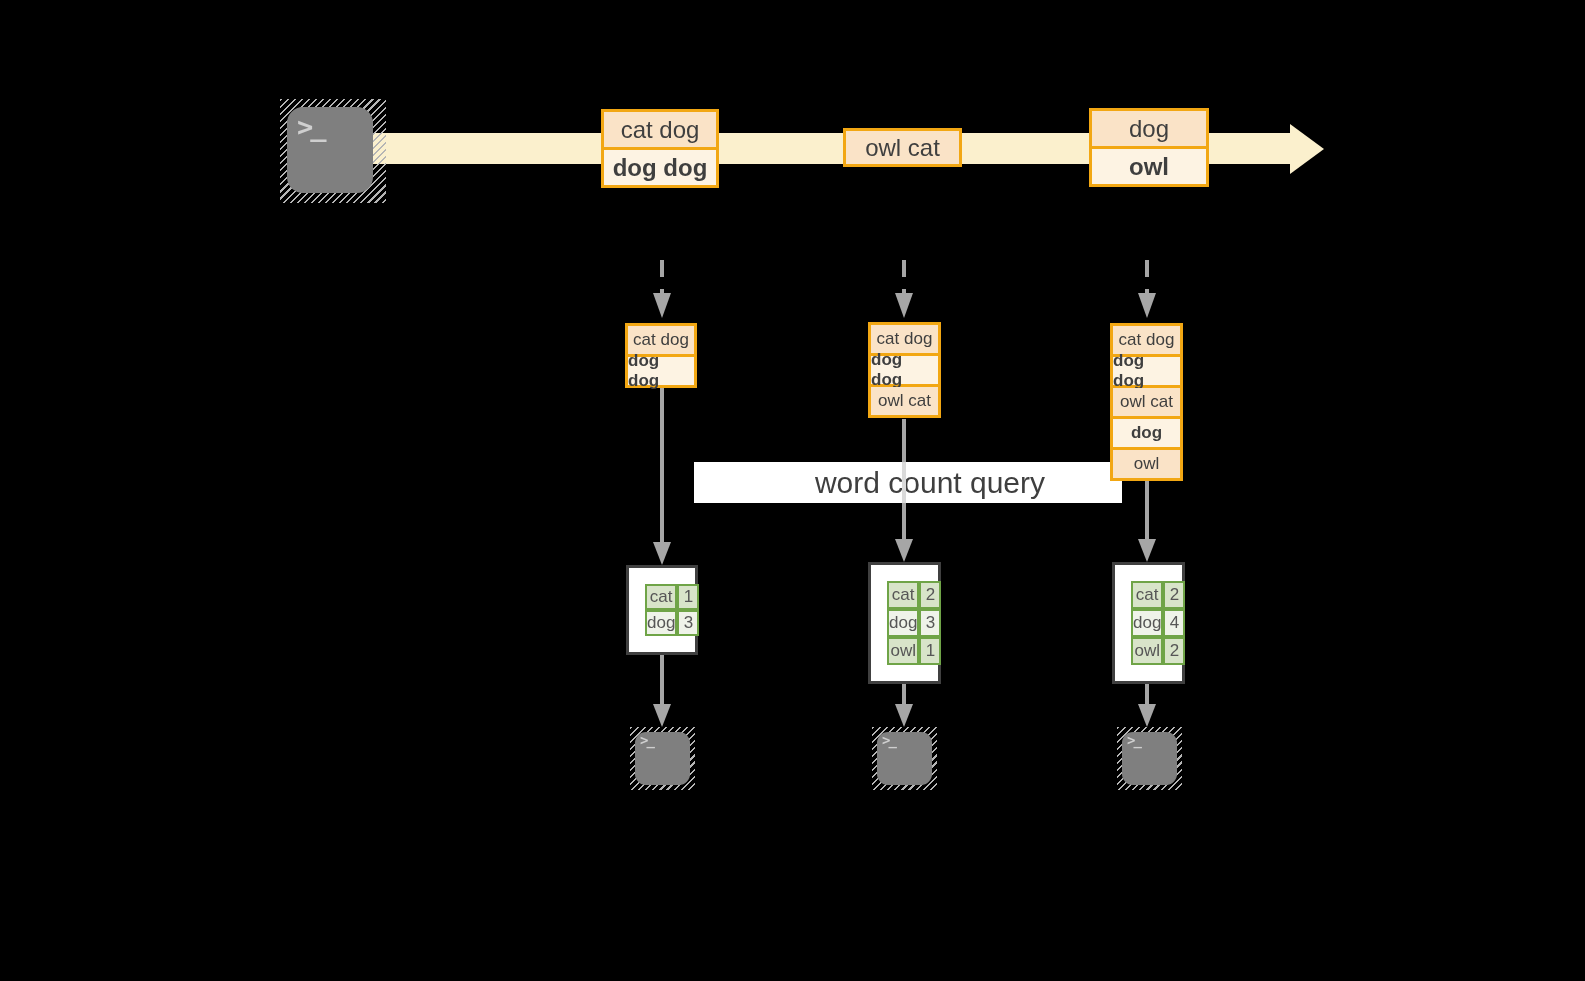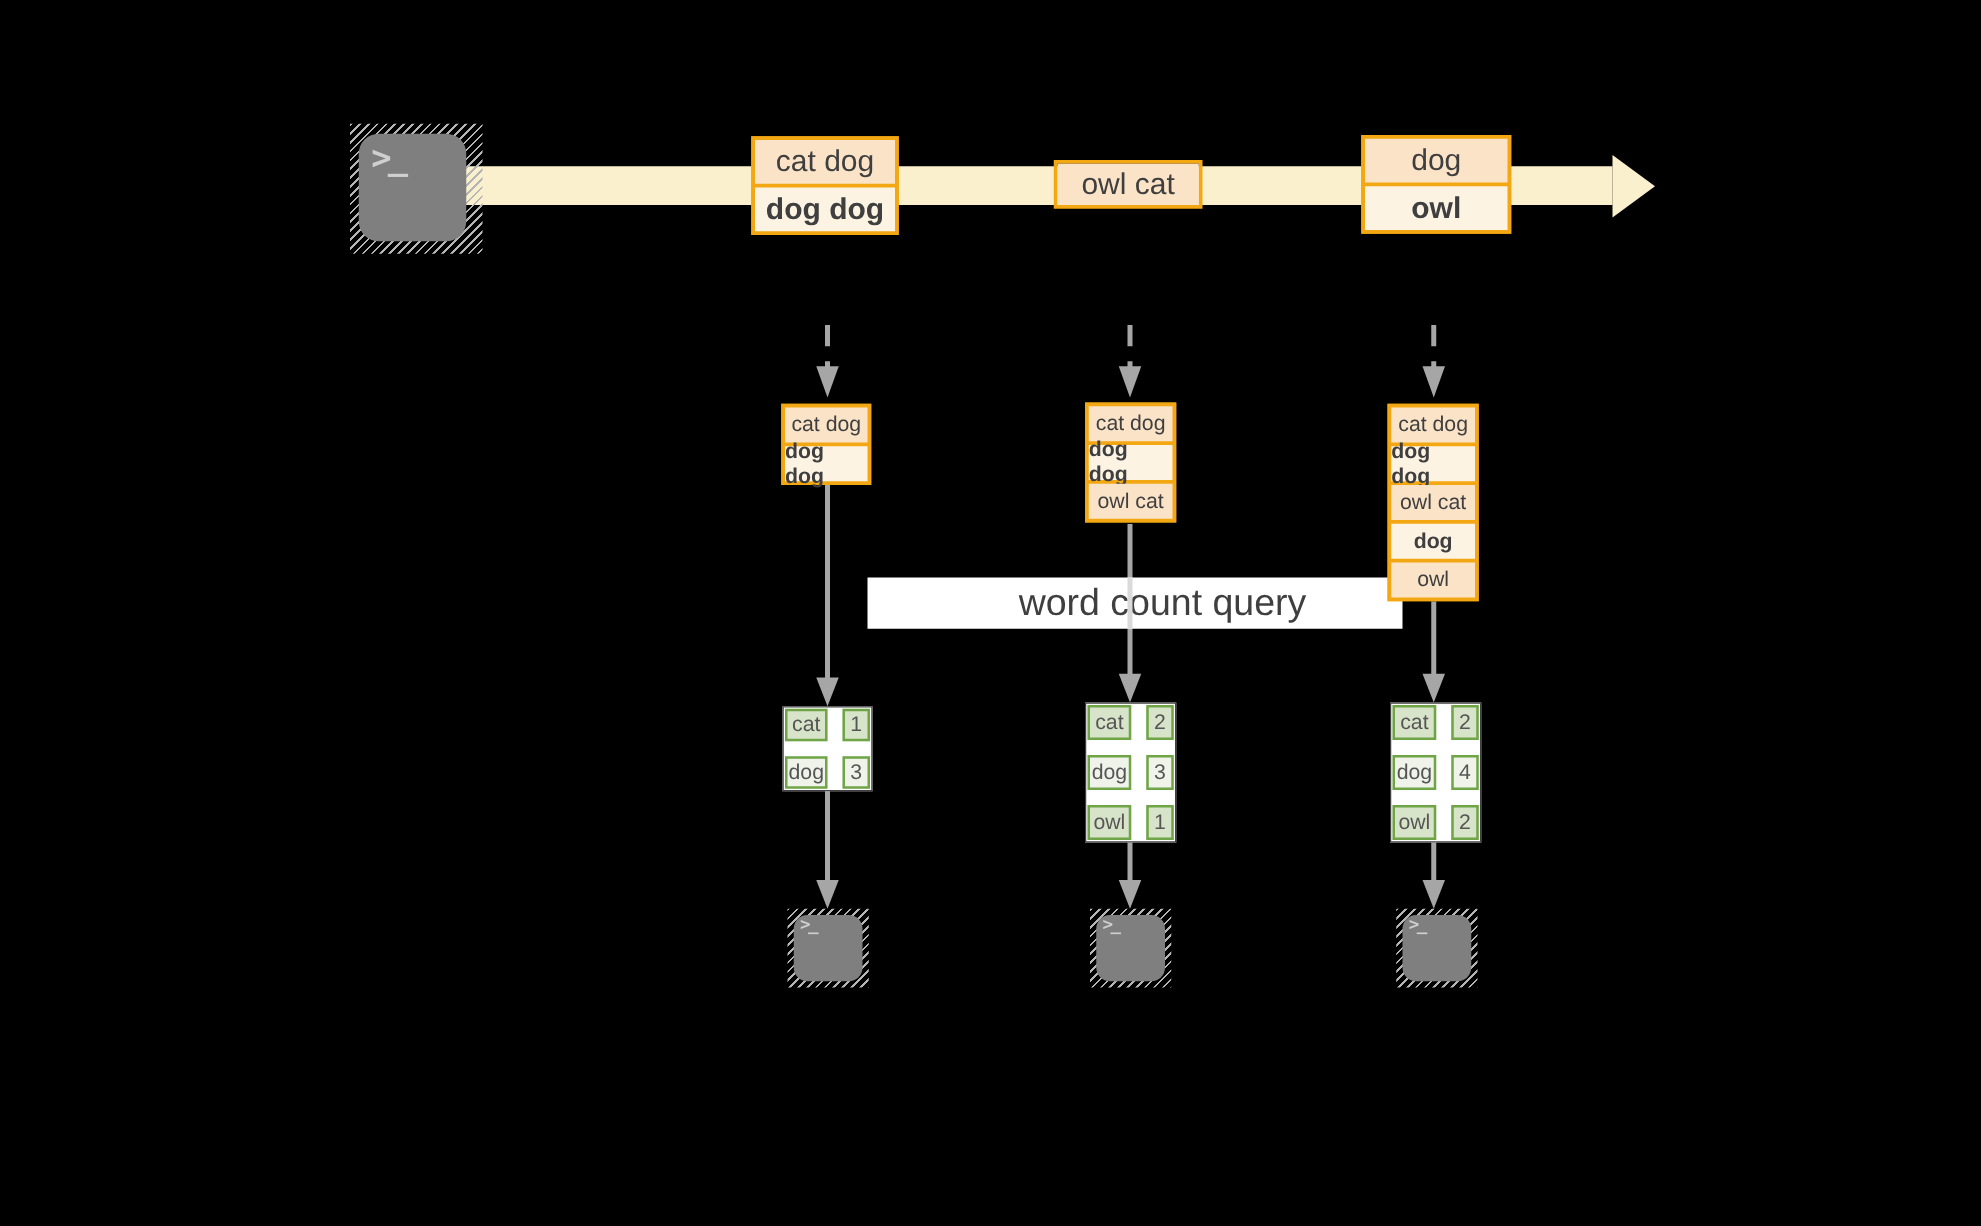--- a/index.html
+++ b/index.html
@@ -28,22 +28,22 @@
   .stack2{left:868px;top:322px;width:73px;}
   .stack3{left:1110px;top:323px;width:73px;}
 
   
   .banner{position:absolute;left:694px;top:462px;width:428px;height:41px;background:#FFFFFF;
           z-index:3;display:flex;align-items:center;justify-content:center;}
   .banner .label{font-size:30px;color:#3F3F3F;margin-left:44px;}
   .banner .cross-line{position:absolute;left:208px;top:0;width:4px;height:41px;background:#DADADA;}
 
   
-  .count-table{position:absolute;background:#FFFFFF;border:1px solid #404040;padding:1px;
-               display:grid;grid-template-columns:1fr 22px;gap:12px;z-index:4;box-sizing:border-box;}
+  .count-table{position:absolute;background:#FFFFFF;border:3px solid #404040;padding:16px;
+               display:grid;grid-template-columns:1fr 22px;gap:0;z-index:4;box-sizing:border-box;}
   .rows2{grid-auto-rows:26px;}
   .rows3{grid-auto-rows:28px;}
   .ct{border:2px solid #6FA447;background:#D8E4C9;color:#565656;font-size:17px;
       display:flex;align-items:center;justify-content:center;}
   .ct.alt{background:#EFF3E9;}
   .table1{left:626px;top:565px;width:72px;}
   .table2{left:868px;top:562px;width:73px;}
   .table3{left:1112px;top:562px;width:73px;}
 
   

